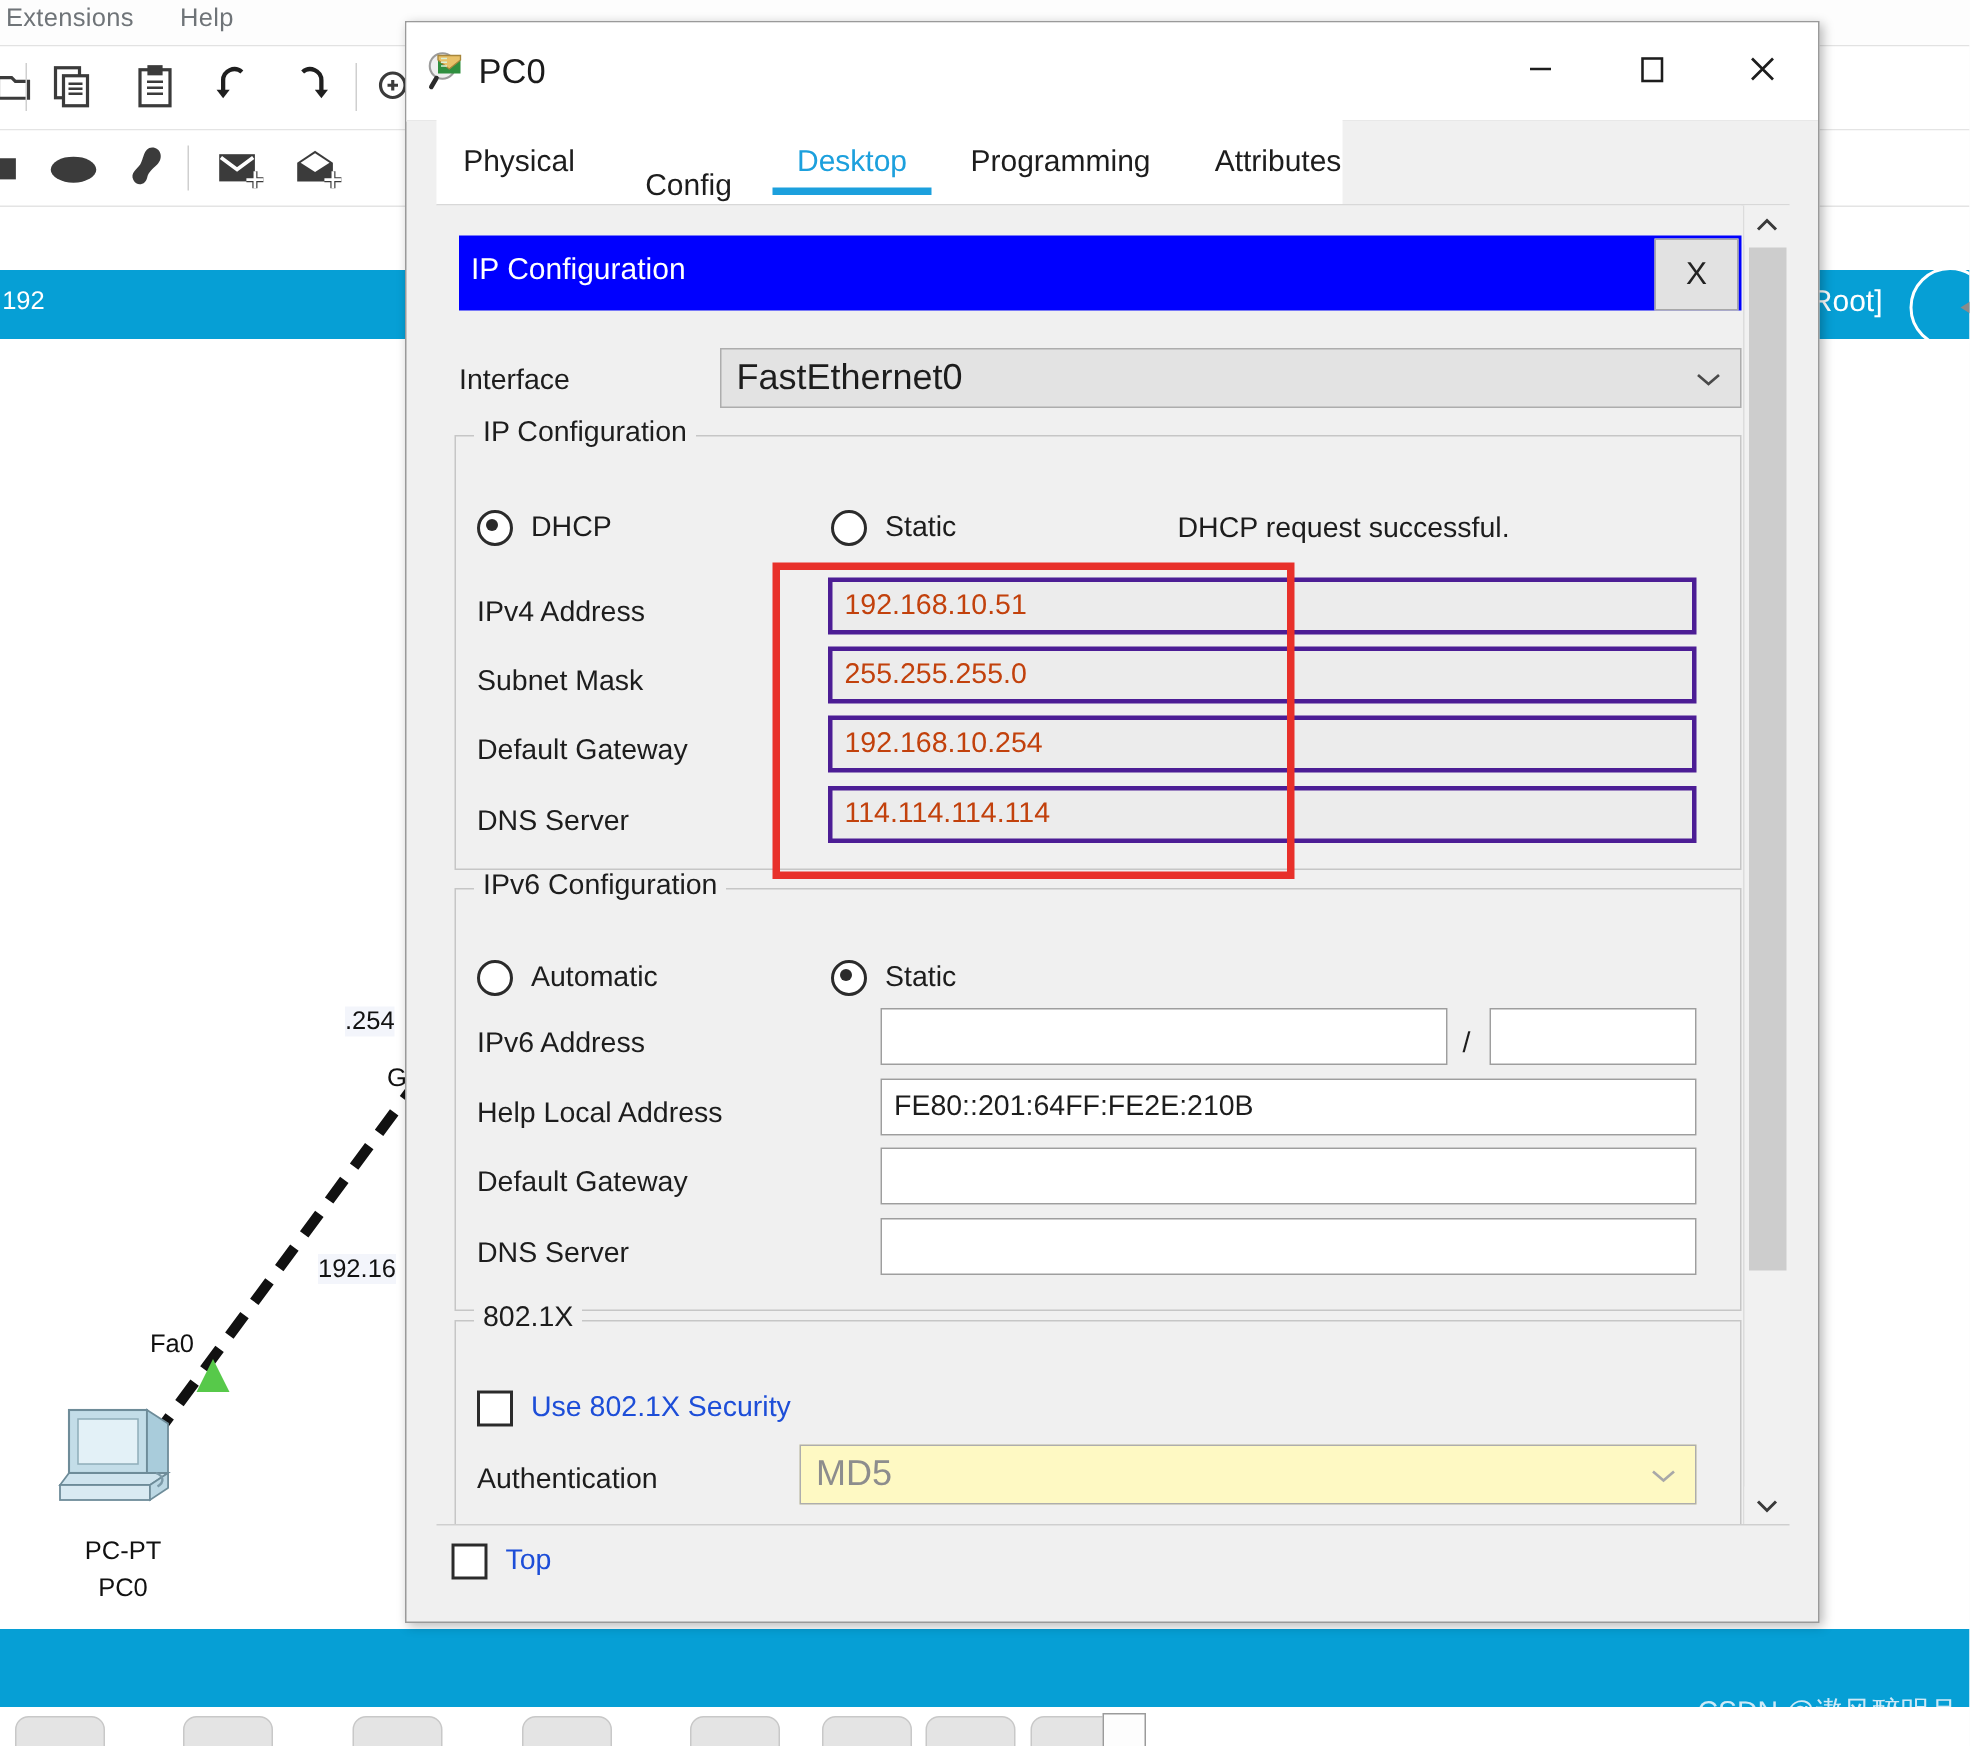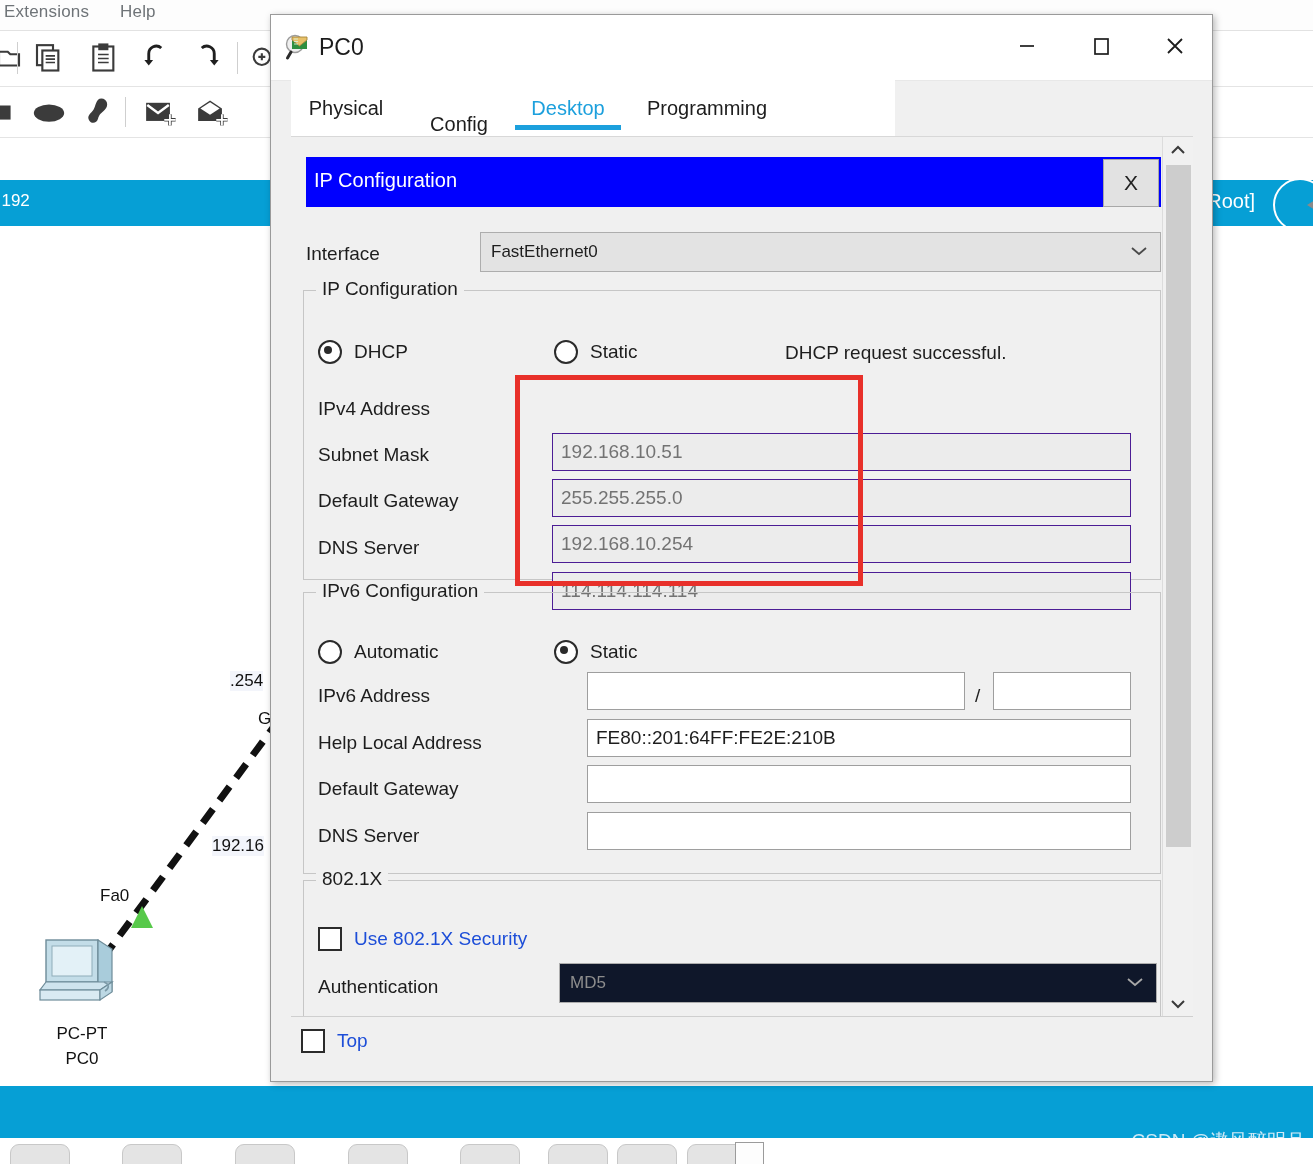--- a/index.html
+++ b/index.html
@@ -186,30 +186,30 @@
     font-size: 21px; color: #222; cursor: default;
   }
 
   .row-label {
     position: absolute; font-size: 19px; color: #1d1d1d;
   }
 
   .combo {
     position: absolute; background: #e3e3e3;
     border: 1px solid #adadad;
-    font-size: 17px; color: #1d1d1d;
+    font-size: 24px; color: #1d1d1d;
     display: flex; align-items: center;
     padding-left: 10px; box-sizing: border-box;
     cursor: default;
   }
   .combo .chev {
     position: absolute; right: 12px; top: 50%;
     transform: translateY(-50%);
   }
-  .combo.disabled { background: #0f172a; color: #8d8d8d; margin-left: 26px; }
+  .combo.disabled { background: #fef9c3; color: #8d8d8d; }
 
   .groupbox {
     position: absolute;
     border: 1px solid #c6c6c6;
     background: transparent;
   }
   .groupbox-title {
     position: absolute; top: -13px; left: 12px;
     background: #f0f0f0; padding: 0 6px;
     font-size: 19px; color: #1d1d1d;
@@ -237,21 +237,21 @@
   }
   .chk-label { margin-left: 12px; font-size: 19px; color: #1d4ed8; }
 
   .tfield {
     position: absolute; box-sizing: border-box;
     background: #ffffff; border: 1px solid #9e9e9e;
     font-size: 19px; color: #1d1d1d;
     display: flex; align-items: center; padding-left: 8px;
   }
   .tfield.disabled {
-    background: #ececec; border: 1px solid #4c1d95; color: #737373; margin-top: 48px;
+    background: #ececec; border: 3px solid #4c1d95; color: #c2410c;
   }
 
   .status-text {
     position: absolute; font-size: 19px; color: #1d1d1d;
   }
 
   .slash { position: absolute; font-size: 19px; color: #1d1d1d; }
 
   
   .annot-rect {
@@ -453,20 +453,23 @@
       <div class="tab" style="left:122px;width:92px;align-items:flex-end;">
         <span>Config</span>
       </div>
       <div class="tab active" style="left:222px;width:110px;">
         <span>Desktop</span>
         <span class="tab-underline"></span>
       </div>
       <div class="tab" style="left:340px;width:152px;">
         <span>Programming</span>
       </div>
+      <div class="tab" style="left:500px;width:122px;">
+        <span>Attributes</span>
+      </div>
     </div>
 
     <div class="dlg-body">
       <div class="panel">
 
         <div class="ipcfg-bar">
           <div class="ipcfg-bar-text">IP Configuration</div>
           <div class="ipcfg-x">X</div>
         </div>
 

